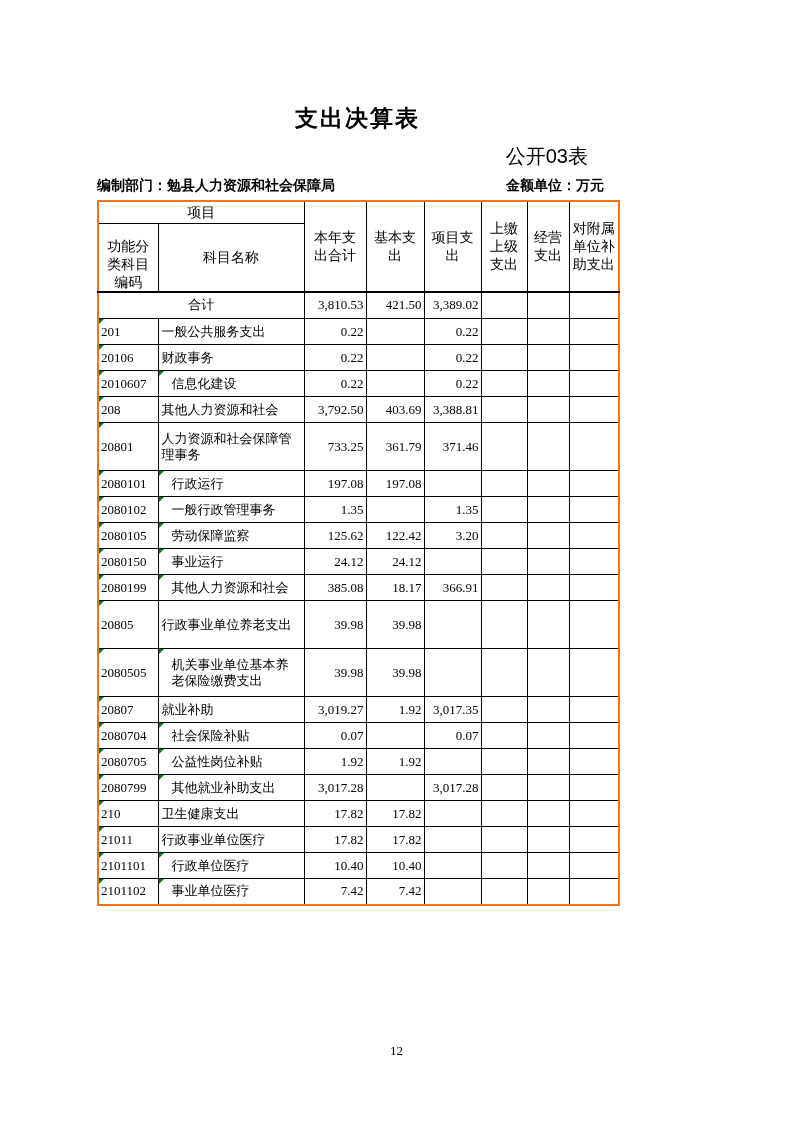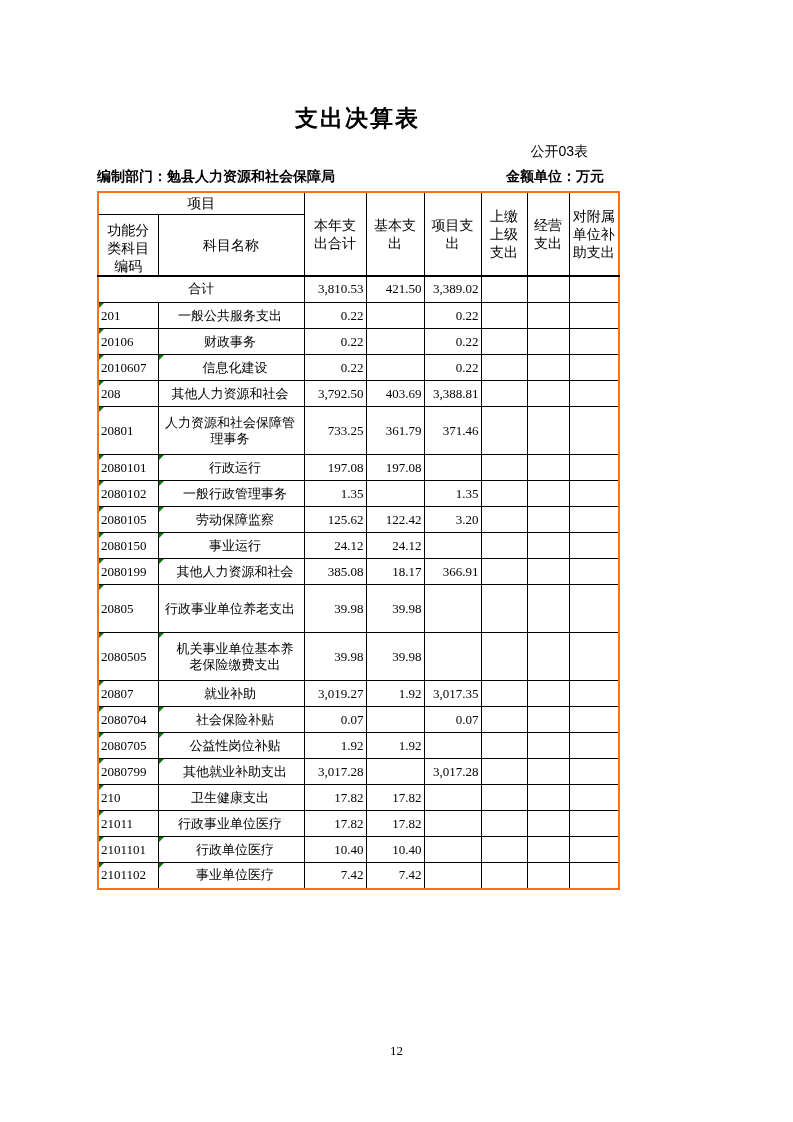--- a/index.html
+++ b/index.html
@@ -8,21 +8,21 @@
     position:relative; width:694px; height:1122px; background:#ffffff;
     font-family:"Liberation Serif", serif; color:#000; overflow:hidden;
   }
   .content { position:absolute; left:97px; top:0; width:521px; }
   .doc-title {
     margin-top:103px; text-align:center; font-family:"Liberation Sans", sans-serif;
     font-weight:bold; font-size:23px; letter-spacing:2px;
   }
   .form-label {
     margin-top:9px; text-align:right; padding-right:30px;
-    font-family:"Liberation Sans", sans-serif; font-size:14px;
+    font-family:"Liberation Sans", sans-serif; font-size:20px;
   }
   .meta-row {
     margin-top:7px; display:flex; justify-content:space-between; align-items:flex-end;
     font-family:"Liberation Sans", sans-serif; font-size:14px; font-weight:bold;
   }
   .meta-row .unit { padding-right:14px; }
   table.sheet-table {
     margin-top:5px; border-collapse:collapse; table-layout:fixed; width:521px;
     border:2px solid #f97316;
   }
@@ -32,29 +32,29 @@
   }
   .sheet-table th {
     font-family:"Liberation Sans", sans-serif; font-weight:normal; font-size:14px;
     text-align:center; line-height:18px;
   }
   .hrow1 th { height:22px; }
   .hrow2 th { height:53px; }
   th .wrap { display:inline-block; }
   th .w44 { width:44px; }
   th .w30 { width:30px; }
-  .code-head { vertical-align:top; padding-top:6px; }
+  .code-head { vertical-align:top; padding-top:13px; }
   .sheet-table td { font-size:13px; height:26px; line-height:16px; }
   tr.tall td { height:48px; }
   .total-row td { border-top:2px solid #000; height:27px;margin-left:19px; }
   .total-label {
     text-align:center; font-family:"Liberation Sans", sans-serif; font-size:14px;
   }
   .code-cell { text-align:left; padding-left:2px; font-size:13px;margin-top:48px; }
-  .name-cell { text-align:center; padding:1px 5px 1px 3px; }
+  .name-cell { text-align:left; padding:1px 5px 1px 3px; }
   .name-cell.indent { padding-left:13px; }
   .num-cell { text-align:right; padding-right:2px; }
   .green-tri {
     position:absolute; top:0; left:0; width:0; height:0;
     border-top:5px solid #008000; border-right:5px solid transparent;
   }
   .note {
     margin-top:3px; font-size:13.5px; line-height:19px; text-align:left; width:521px;
   }
   .page-number {

